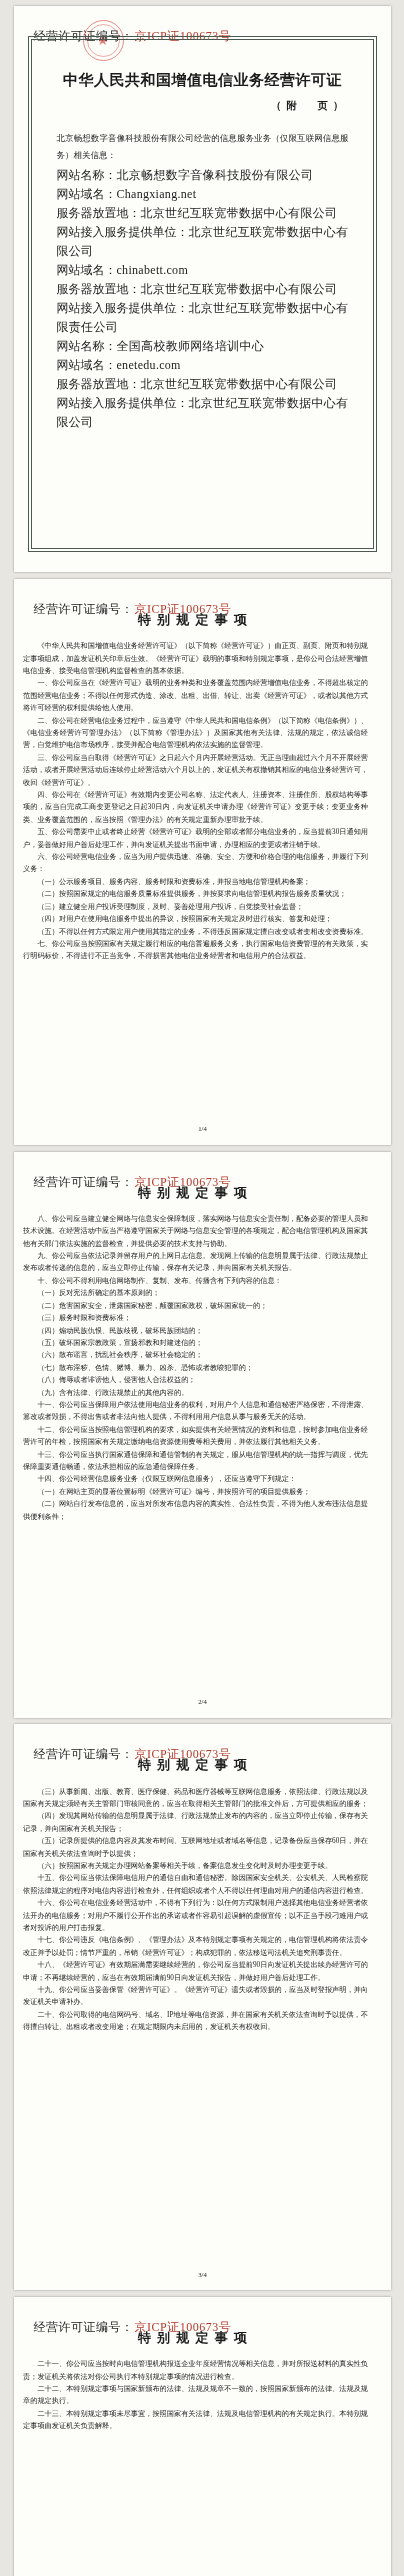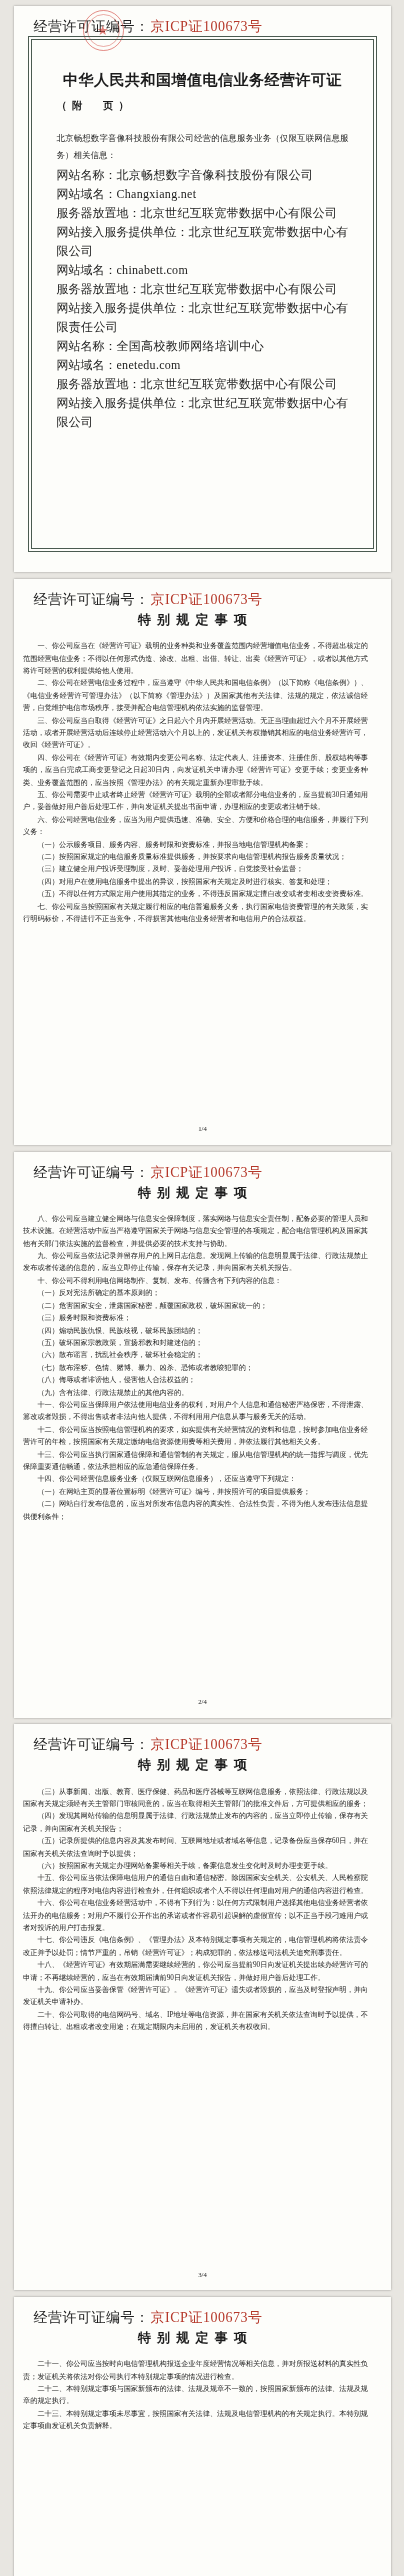--- a/index.html
+++ b/index.html
@@ -12,22 +12,22 @@
   .canvas{padding:6.2px 0 1px;}
   .page{
     position:relative;
     width:377px;height:566px;
     margin:0 auto 6.7px;
     background:#fdfdfa;
     box-shadow:0 0 2.1px rgba(0,0,0,.35);
     overflow:hidden;
   }
   .page-header{
-    position:absolute;top:12px;left:19.6px;
-    font-size:14px;letter-spacing:0.5px;white-space:nowrap;
+    position:absolute;top:22px;left:19.6px;
+    font-size:12px;letter-spacing:0.5px;white-space:nowrap;
   }
   .lic-no{color:#b5382a;margin-left:1px;}
   
   .seal{
     position:absolute;left:49px;top:-8.2px;width:41px;height:41px;
     border:1.5px solid rgba(205,48,38,.55);border-radius:50%;
     pointer-events:none;
   }
   .seal::before{
     content:"★";position:absolute;left:50%;top:50%;
@@ -46,21 +46,21 @@
   }
   .frame-inner{
     position:absolute;inset:2.1px;border:0.5px solid #4a5a50;
     padding:30px 24px 0;
   }
   .cert-title{
     text-align:center;font-size:15px;font-weight:bold;
     letter-spacing:0.5px;line-height:20.6px;
   }
   .cert-subtitle{
-    text-align:left;font-size:10.3px;font-weight:bold;
+    text-align:right;font-size:10.3px;font-weight:bold;
     margin-top:8.2px;letter-spacing:5.2px;
   }
   .cert-intro{margin-top:16.5px;font-size:8.5px;line-height:17px;text-align:justify;}
   .entries{margin-top:2.1px;}
   .entry{font-size:12px;line-height:19px;}
   .entry .val{letter-spacing:0.3px;}
   
   .content{position:absolute;top:32px;left:9px;right:23px;}
   .ptitle{
     text-align:center;font-size:13px;font-weight:bold;
@@ -105,20 +105,21 @@
           </div>
       </div>
     </div>
   </section>
 
   <div id="provision-pages">
       <section class="page ppage">
         <div class="page-header"><span>经营许可证编号：</span><span class="lic-no">京ICP证100673号</span></div>
         <div class="content">
           <h2 class="ptitle">特别规定事项</h2>
+          <p class="prov">《中华人民共和国增值电信业务经营许可证》（以下简称《经营许可证》）由正页、副页、附页和特别规定事项组成，加盖发证机关印章后生效。《经营许可证》载明的事项和特别规定事项，是你公司合法经营增值电信业务、接受电信管理机构监督检查的基本依据。</p>
           <p class="prov">一、你公司应当在《经营许可证》载明的业务种类和业务覆盖范围内经营增值电信业务，不得超出核定的范围经营电信业务；不得以任何形式伪造、涂改、出租、出借、转让、出卖《经营许可证》，或者以其他方式将许可经营的权利提供给他人使用。</p>
           <p class="prov">二、你公司在经营电信业务过程中，应当遵守《中华人民共和国电信条例》（以下简称《电信条例》）、《电信业务经营许可管理办法》（以下简称《管理办法》）及国家其他有关法律、法规的规定，依法诚信经营，自觉维护电信市场秩序，接受并配合电信管理机构依法实施的监督管理。</p>
           <p class="prov">三、你公司应当自取得《经营许可证》之日起六个月内开展经营活动。无正当理由超过六个月不开展经营活动，或者开展经营活动后连续停止经营活动六个月以上的，发证机关有权撤销其相应的电信业务经营许可，收回《经营许可证》。</p>
           <p class="prov">四、你公司在《经营许可证》有效期内变更公司名称、法定代表人、注册资本、注册住所、股权结构等事项的，应当自完成工商变更登记之日起30日内，向发证机关申请办理《经营许可证》变更手续；变更业务种类、业务覆盖范围的，应当按照《管理办法》的有关规定重新办理审批手续。</p>
           <p class="prov">五、你公司需要中止或者终止经营《经营许可证》载明的全部或者部分电信业务的，应当提前30日通知用户，妥善做好用户善后处理工作，并向发证机关提出书面申请，办理相应的变更或者注销手续。</p>
           <p class="prov">六、你公司经营电信业务，应当为用户提供迅速、准确、安全、方便和价格合理的电信服务，并履行下列义务：</p>
           <p class="prov">（一）公示服务项目、服务内容、服务时限和资费标准，并报当地电信管理机构备案；</p>
           <p class="prov">（二）按照国家规定的电信服务质量标准提供服务，并按要求向电信管理机构报告服务质量状况；</p>
           <p class="prov">（三）建立健全用户投诉受理制度，及时、妥善处理用户投诉，自觉接受社会监督；</p>
           <p class="prov">（四）对用户在使用电信服务中提出的异议，按照国家有关规定及时进行核实、答复和处理；</p>

